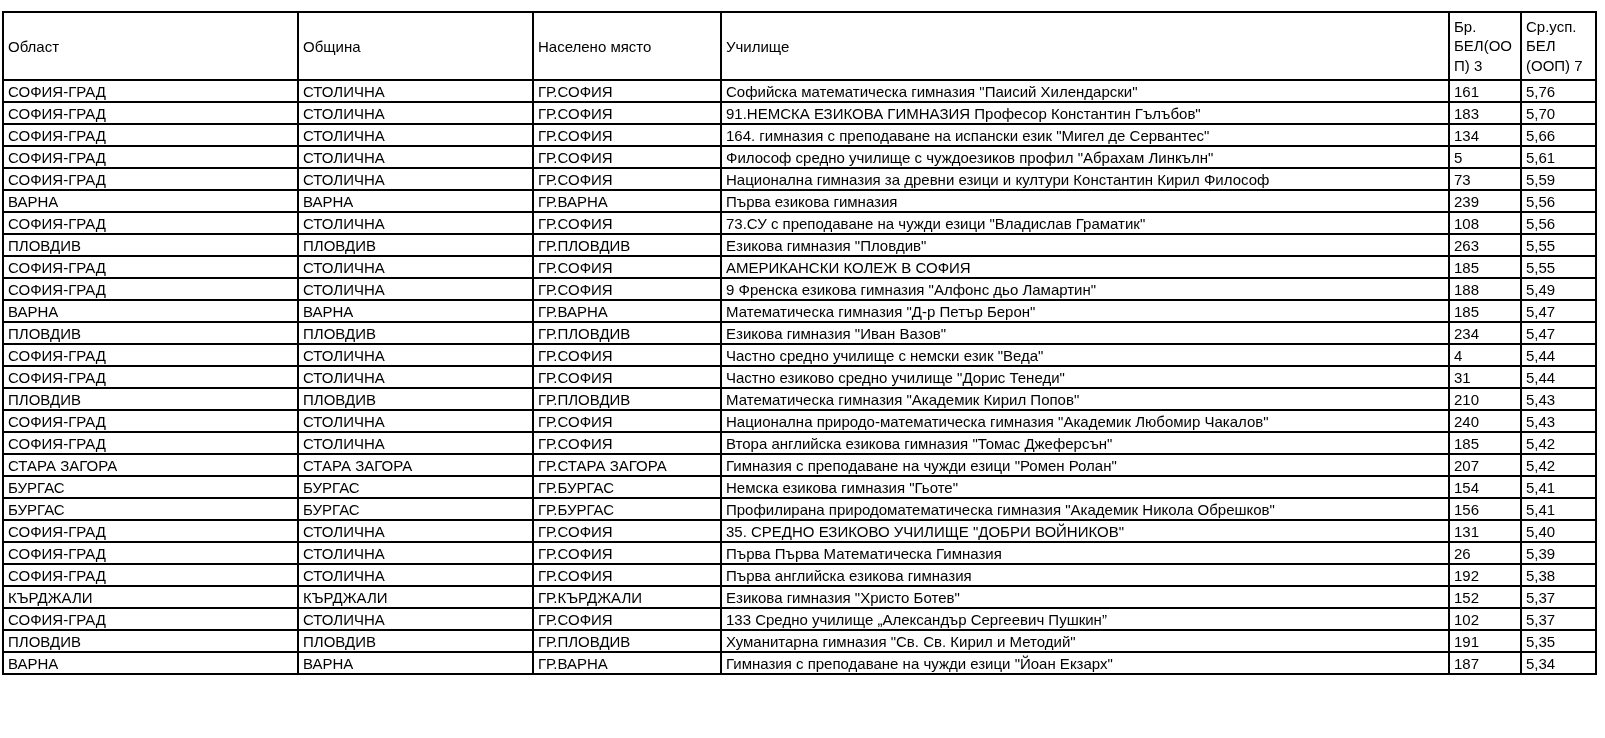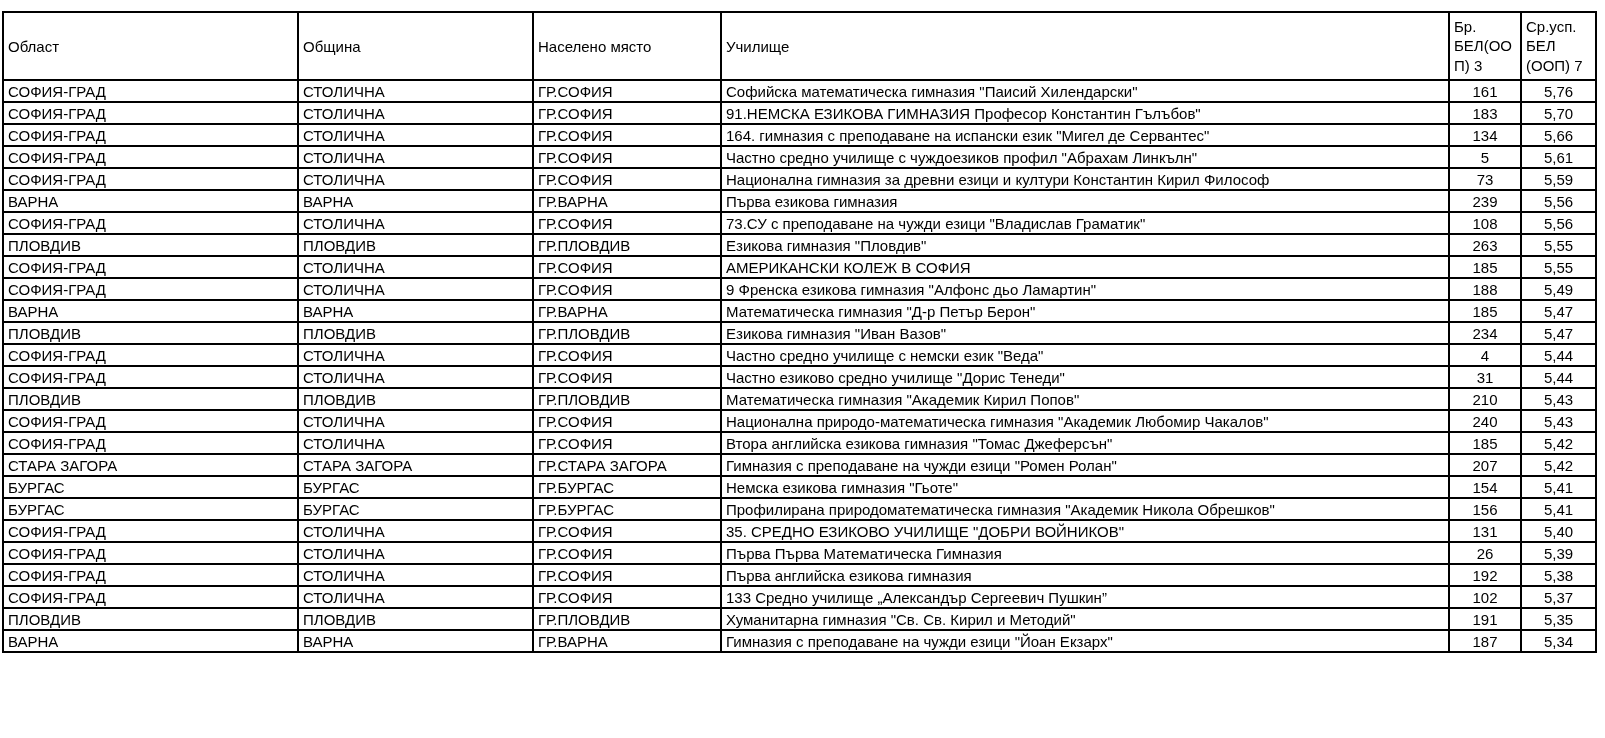--- a/index.html
+++ b/index.html
@@ -38,21 +38,21 @@
     white-space: pre-line;
     line-height: 1.3;
     vertical-align: middle;
   }
   .grid tbody td {
     height: 20px;
     vertical-align: middle;
     text-align: left;
   }
   .grid td.num {
-    text-align: center;
+    text-align: left;
   }
 </style>
 </head>
 <body>
 
 <div class="sheet">
   <table class="grid">
     <colgroup>
       <col style="width:295px">
       <col style="width:235px">
@@ -97,21 +97,21 @@
           <td>СТОЛИЧНА</td>
           <td>ГР.СОФИЯ</td>
           <td>164. гимназия с преподаване на испански език "Мигел де Сервантес"</td>
           <td class="num">134</td>
           <td class="num">5,66</td>
         </tr>
         <tr>
           <td>СОФИЯ-ГРАД</td>
           <td>СТОЛИЧНА</td>
           <td>ГР.СОФИЯ</td>
-          <td>Частно средно училище с чуждоезиков профил "Абрахам Линкълн"</td>
+          <td>Философ средно училище с чуждоезиков профил "Абрахам Линкълн"</td>
           <td class="num">5</td>
           <td class="num">5,61</td>
         </tr>
         <tr>
           <td>СОФИЯ-ГРАД</td>
           <td>СТОЛИЧНА</td>
           <td>ГР.СОФИЯ</td>
           <td>Национална гимназия за древни езици и култури Константин Кирил Философ</td>
           <td class="num">73</td>
           <td class="num">5,59</td>
@@ -254,20 +254,28 @@
         </tr>
         <tr>
           <td>СОФИЯ-ГРАД</td>
           <td>СТОЛИЧНА</td>
           <td>ГР.СОФИЯ</td>
           <td>Първа английска езикова гимназия</td>
           <td class="num">192</td>
           <td class="num">5,38</td>
         </tr>
         <tr>
+          <td>КЪРДЖАЛИ</td>
+          <td>КЪРДЖАЛИ</td>
+          <td>ГР.КЪРДЖАЛИ</td>
+          <td>Езикова гимназия "Христо Ботев"</td>
+          <td class="num">152</td>
+          <td class="num">5,37</td>
+        </tr>
+        <tr>
           <td>СОФИЯ-ГРАД</td>
           <td>СТОЛИЧНА</td>
           <td>ГР.СОФИЯ</td>
           <td>133 Средно училище „Александър Сергеевич Пушкин”</td>
           <td class="num">102</td>
           <td class="num">5,37</td>
         </tr>
         <tr>
           <td>ПЛОВДИВ</td>
           <td>ПЛОВДИВ</td>

